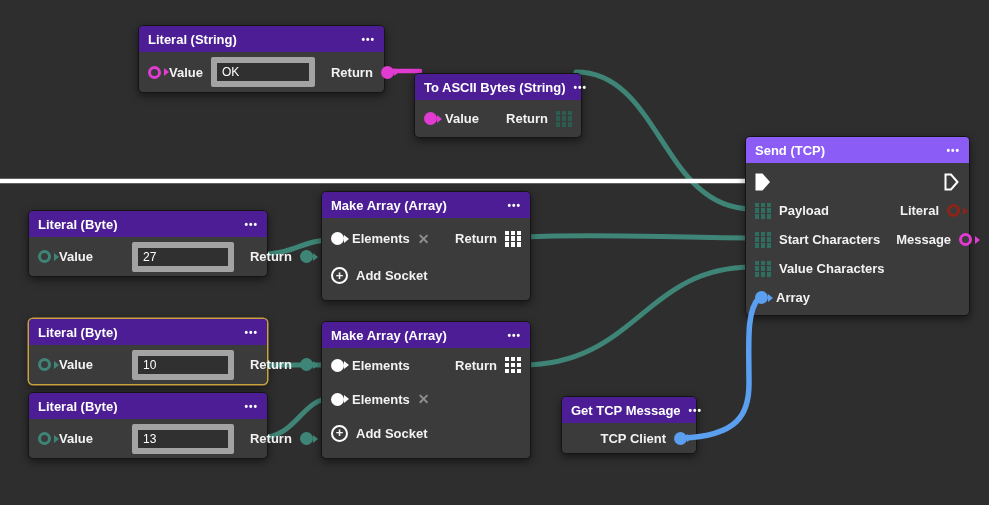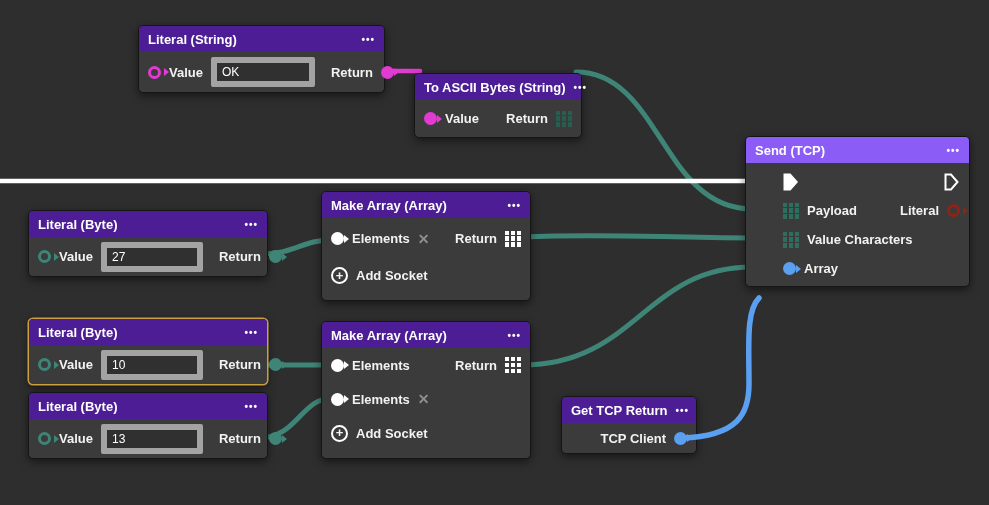--- a/index.html
+++ b/index.html
@@ -59,36 +59,36 @@
   .g-white{color:#ffffff;}
   .g-teal{color:#2e6e5e;}
   .g-teal-dark{color:#2b5c50;}
 
   input.field{
     background:#303030;border:6px solid #a3a3a3;border-radius:2px;
     color:#fff;font-size:12px;font-family:inherit;
     height:18px;padding:0 5px;outline:none;
   }
   .w-ok{width:82px;}
-  .w-byte{width:80px;}
+  .w-byte{width:80px;margin-left:31px;}
 
   .x-icon{color:#8f8f8f;font-size:14px;font-weight:bold;cursor:pointer;line-height:1;}
   .add-icon{
     width:17px;height:17px;box-sizing:border-box;flex:none;
     border:2px solid #fff;border-radius:50%;
     display:flex;align-items:center;justify-content:center;
     font-size:13px;font-weight:bold;line-height:0;cursor:pointer;
   }
 
   
   .n-literal .row{height:40px;}
   .n-byte   .row{height:39px;}
   .n-ascii  .row{height:37px;}
   .n-send .body{padding:4px 9px 3px;}
-  .n-send .row{height:29px;margin-left:28px;}
+  .n-send .row{height:29px;}
   .n-ma1 .body{padding:2px 9px 6px;}
   .n-ma1 .row{height:37px;}
   .n-ma2 .body{padding:0 9px 8px;}
   .n-ma2 .row{height:34px;}
   .n-getclient .row{height:30px;justify-content:space-between;}
 </style>
 </head>
 <body>
 
 <div class="canvas">
@@ -192,20 +192,39 @@
             <i></i>
             <i></i>
             <i></i>
             <i></i>
             <i></i>
             <i></i>
             <i></i>
             <i></i>
             <i></i>
           </span>
+        <span>Start Characters</span>
+        <span class="spacer"></span>
+        <span>Message</span>
+        <span class="port ring c-magenta">
+            <i class="nub"></i>
+          </span>
+      </div>
+      <div class="row">
+        <span class="grid-icon g-teal">
+            <i></i>
+            <i></i>
+            <i></i>
+            <i></i>
+            <i></i>
+            <i></i>
+            <i></i>
+            <i></i>
+            <i></i>
+          </span>
         <span>Value Characters</span>
       </div>
       <div class="row">
         <span class="port filled c-blue">
             <i class="nub"></i>
           </span>
         <span>Array</span>
       </div>
     </div>
   </div>
@@ -340,21 +359,21 @@
         <span>Return</span>
         <span class="port filled c-teal">
             <i class="nub"></i>
           </span>
       </div>
     </div>
   </div>
 
   <div class="node n-getclient" style="left:561px;top:396px;width:134px;">
     <div class="hdr green">
-      <span>Get TCP Return</span>
+      <span>Get TCP Message</span>
       <span class="menu">•••</span>
     </div>
     <div class="body">
       <div class="row">
         <span class="spacer"></span>
         <span>TCP Client</span>
         <span class="port filled c-blue">
             <i class="nub"></i>
           </span>
       </div>

